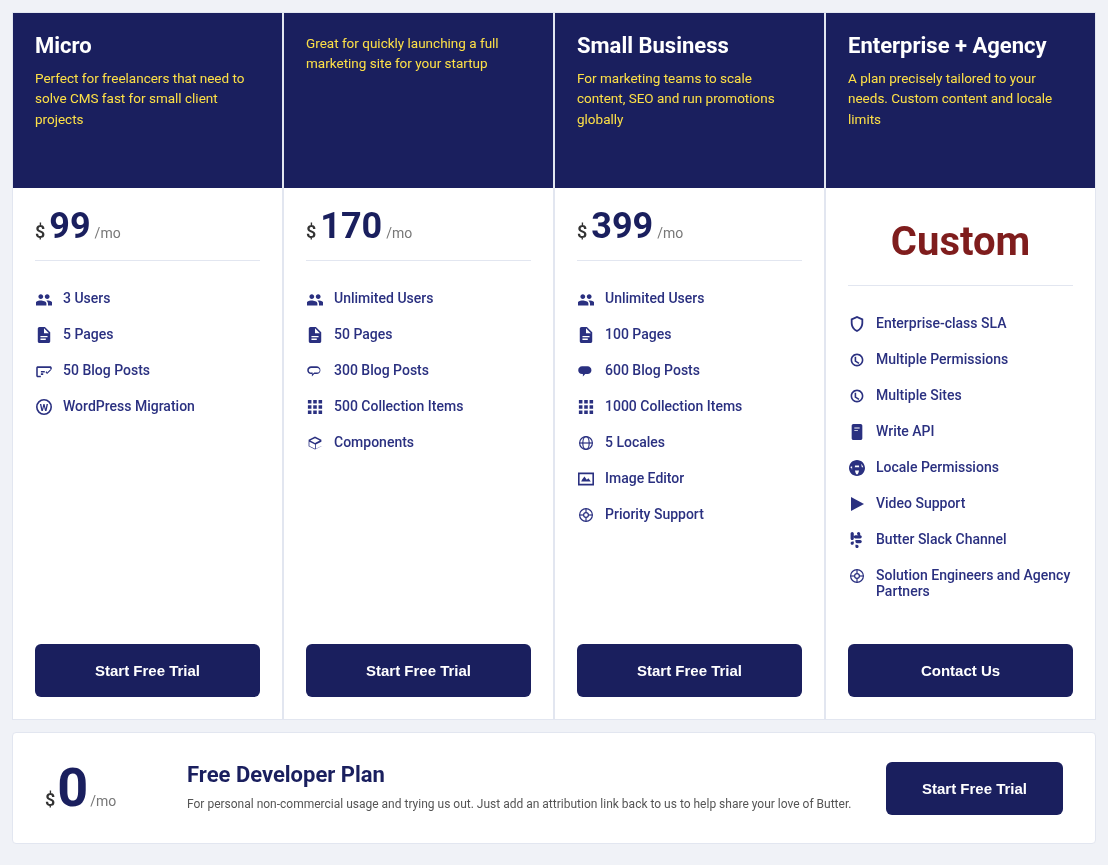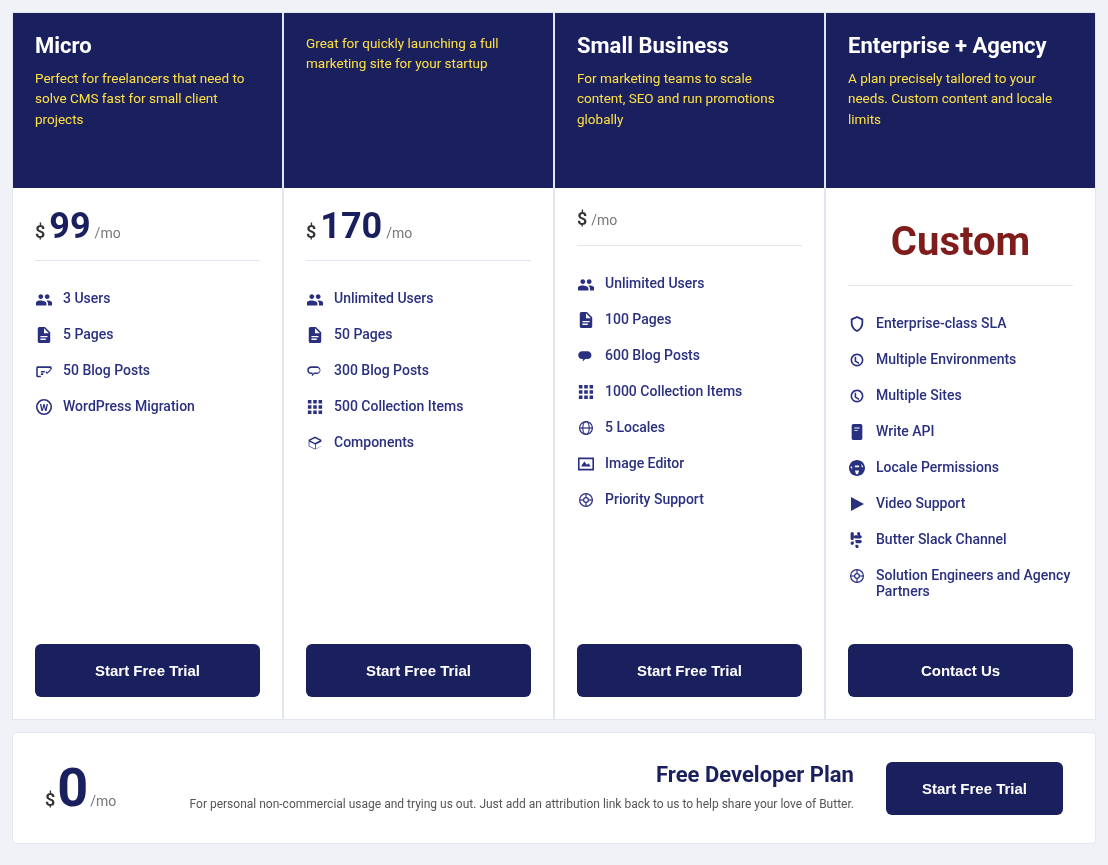--- a/index.html
+++ b/index.html
@@ -153,21 +153,20 @@
       line-height: 1;
     }
 
     .free-period {
       font-size: 14px;
       color: #777;
     }
 
     .free-plan-content {
       flex: 1;
-      text-align: right;
     }
 
     .free-plan-title {
       font-size: 22px;
       font-weight: 700;
       color: #1a1f5e;
       margin-bottom: 8px;
     }
 
     .free-plan-desc {
@@ -320,20 +319,21 @@
   </div>
 
   <div class="plan-card">
     <div class="plan-header">
       <div class="plan-name">Small Business</div>
       <div class="plan-desc">For marketing teams to scale content, SEO and run promotions globally</div>
     </div>
     <div class="plan-body">
       <div class="plan-price">
         <span class="price-dollar">$</span>
+        <span class="price-amount">399</span>
         <span class="price-period">/mo</span>
       </div>
       <ul class="feature-list">
         <li class="feature-item">
           <span class="feature-icon-svg">
             <svg width="16" height="14" viewBox="0 0 20 16" fill="currentColor">
                 <path d="M14 8c1.7 0 3-1.3 3-3s-1.3-3-3-3-3 1.3-3 3 1.3 3 3 3zm-8 0c1.7 0 3-1.3 3-3S7.7 2 6 2 3 3.3 3 5s1.3 3 3 3zm0 2c-2.3 0-7 1.2-7 3.5V16h14v-2.5C13 11.2 8.3 10 6 10zm8 0c-.3 0-.6 0-1 .1 1.2.8 2 2 2 3.4V16h6v-2.5c0-2.3-4.7-3.5-7-3.5z"></path>
               </svg>
           </span>
           <span>Unlimited Users</span>
@@ -415,21 +415,21 @@
               </svg>
           </span>
           <span>Enterprise-class SLA</span>
         </li>
         <li class="feature-item">
           <span class="feature-icon-svg">
             <svg width="16" height="16" viewBox="0 0 20 20" fill="currentColor">
                 <path d="M10 2c-4.4 0-8 3.6-8 8s3.6 8 8 8 8-3.6 8-8-3.6-8-8-8zm0 2c3.3 0 6 2.7 6 6s-2.7 6-6 6-6-2.7-6-6 2.7-6 6-6zm-1 2v5l4 2.5-1 1.5-5-3V6h2z"></path>
               </svg>
           </span>
-          <span>Multiple Environments</span>
+          <span>Multiple Permissions</span>
         </li>
         <li class="feature-item">
           <span class="feature-icon-svg">
             <svg width="16" height="16" viewBox="0 0 20 20" fill="currentColor">
                 <path d="M10 2c-4.4 0-8 3.6-8 8s3.6 8 8 8 8-3.6 8-8-3.6-8-8-8zm0 2c3.3 0 6 2.7 6 6s-2.7 6-6 6-6-2.7-6-6 2.7-6 6-6zm-1 2v5l4 2.5-1 1.5-5-3V6h2z"></path>
               </svg>
           </span>
           <span>Multiple Sites</span>
         </li>
         <li class="feature-item">

